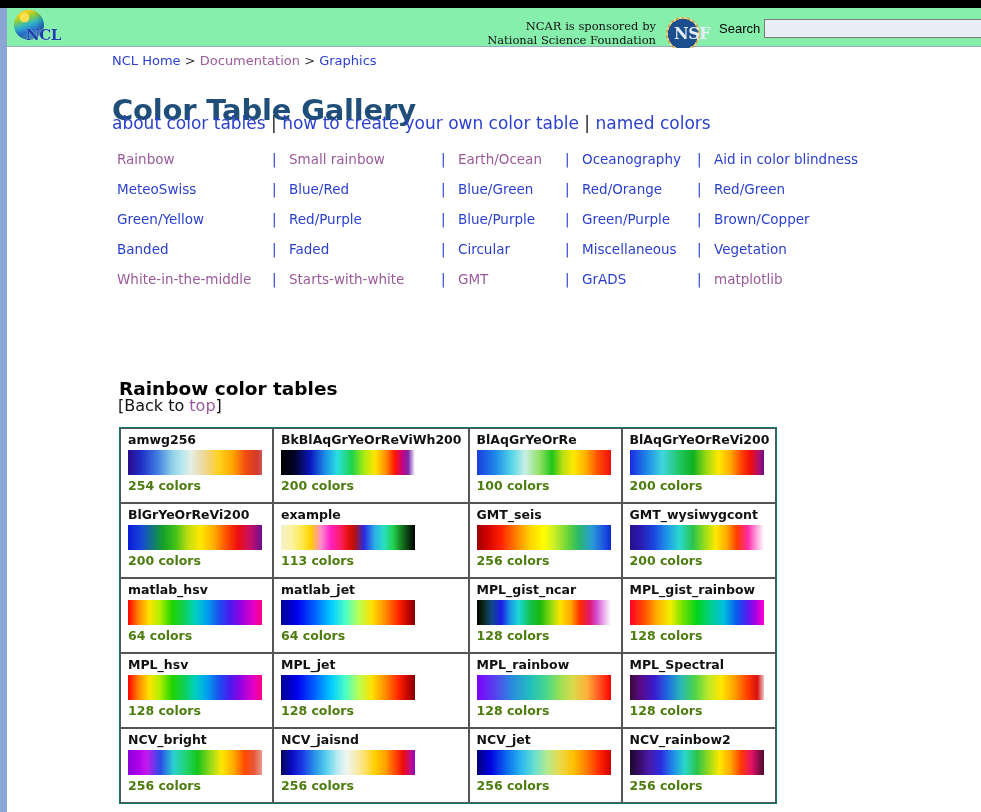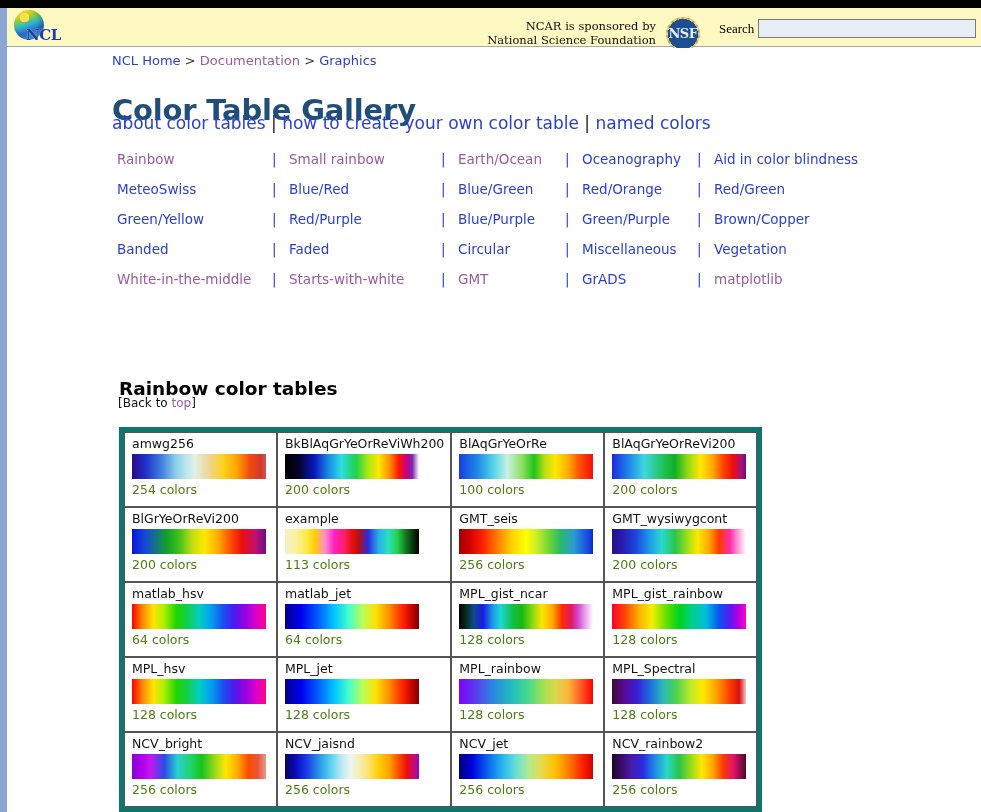--- a/index.html
+++ b/index.html
@@ -22,21 +22,21 @@
   .leftgutter {
     position: absolute; left: 0; top: 8px;
     width: 7px; height: 804px;
     background: #8ba6d4;
   }
 
   
   .header {
     position: absolute; left: 7px; top: 8px;
     width: 974px; height: 39px;
-    background: #fef9c3;
+    background: #86efac;
     border-bottom: 1px solid #9aa9c4;
   }
 
   
   .ncl-logo {
     position: absolute; left: 5px; top: 1px;
     width: 58px; height: 38px;
   }
   .ncl-logo .globe {
     position: absolute; left: 2px; top: 1px;
@@ -93,35 +93,35 @@
                      #c49a36 80deg, #f0dca0 90deg, #c49a36 100deg, #f2e2ad 110deg,
                      #c49a36 120deg, #f0dca0 130deg, #c49a36 140deg, #f2e2ad 150deg,
                      #c49a36 160deg, #f0dca0 170deg, #c49a36 180deg, #f2e2ad 190deg,
                      #c49a36 200deg, #f0dca0 210deg, #c49a36 220deg, #f2e2ad 230deg,
                      #c49a36 240deg, #f0dca0 250deg, #c49a36 260deg, #f2e2ad 270deg,
                      #c49a36 280deg, #f0dca0 290deg, #c49a36 300deg, #f2e2ad 310deg,
                      #c49a36 320deg, #f0dca0 330deg, #c49a36 340deg, #f2e2ad 350deg,
                      #c49a36 360deg);
   }
   .nsf-seal .nsftext {
-    position: absolute; left: 0; top: 10px; width: 34px;
+    position: absolute; left: 8px; top: 10px; width: 34px;
     text-align: center;
     font-family: "DejaVu Serif", "Liberation Serif", serif;
-    font-weight: bold; font-size: 13px;
+    font-weight: bold; font-size: 16px;
     color: #e6edf6;
     letter-spacing: -0.5px;
   }
 
   
   .search-wrap {
     position: absolute; left: 712px; top: 11px;
     display: flex; align-items: center;
   }
   .search-label {
-    font-family: Liberation Serif, serif;
+    font-family: Liberation Sans, sans-serif;
     font-size: 13px; color: #000;
     margin-right: 4px;
   }
   .search-input {
     width: 218px; height: 19px;
     border: 1px solid #7a7a7a;
     background: #e8eef5;
     font-size: 12px;
     padding: 0 3px;
     outline: none;
@@ -181,30 +181,31 @@
   .cats td.bar { width: 17px; color: #2a3fd0; }
 
   
   .sec-h {
     position: absolute; left: 112px; top: 315px;
     font-size: 18.5px; font-weight: bold; color: #000;
     font-family: "DejaVu Sans", "Liberation Sans", sans-serif;
   }
   .backtotop {
     position: absolute; left: 111px; top: 348px;
-    font-size: 12px; color: #111;
+    font-size: 16px; color: #111;
   }
 
   
   .ct-grid {
     position: absolute; left: 112px; top: 379px;
     border-collapse: separate;
     border-spacing: 0;
-    border: 5px solid #0f766e;
+    border: 1px solid #0f766e;
     background: #fff;
+    font-weight: bold;
   }
   .ct-cell {
     width: 153px;
     height: 75px;
     border: 1px solid #555;
     padding: 4px 6px 4px 7px;
     vertical-align: top;
     background: #fff;
   }
   .ct-name {

